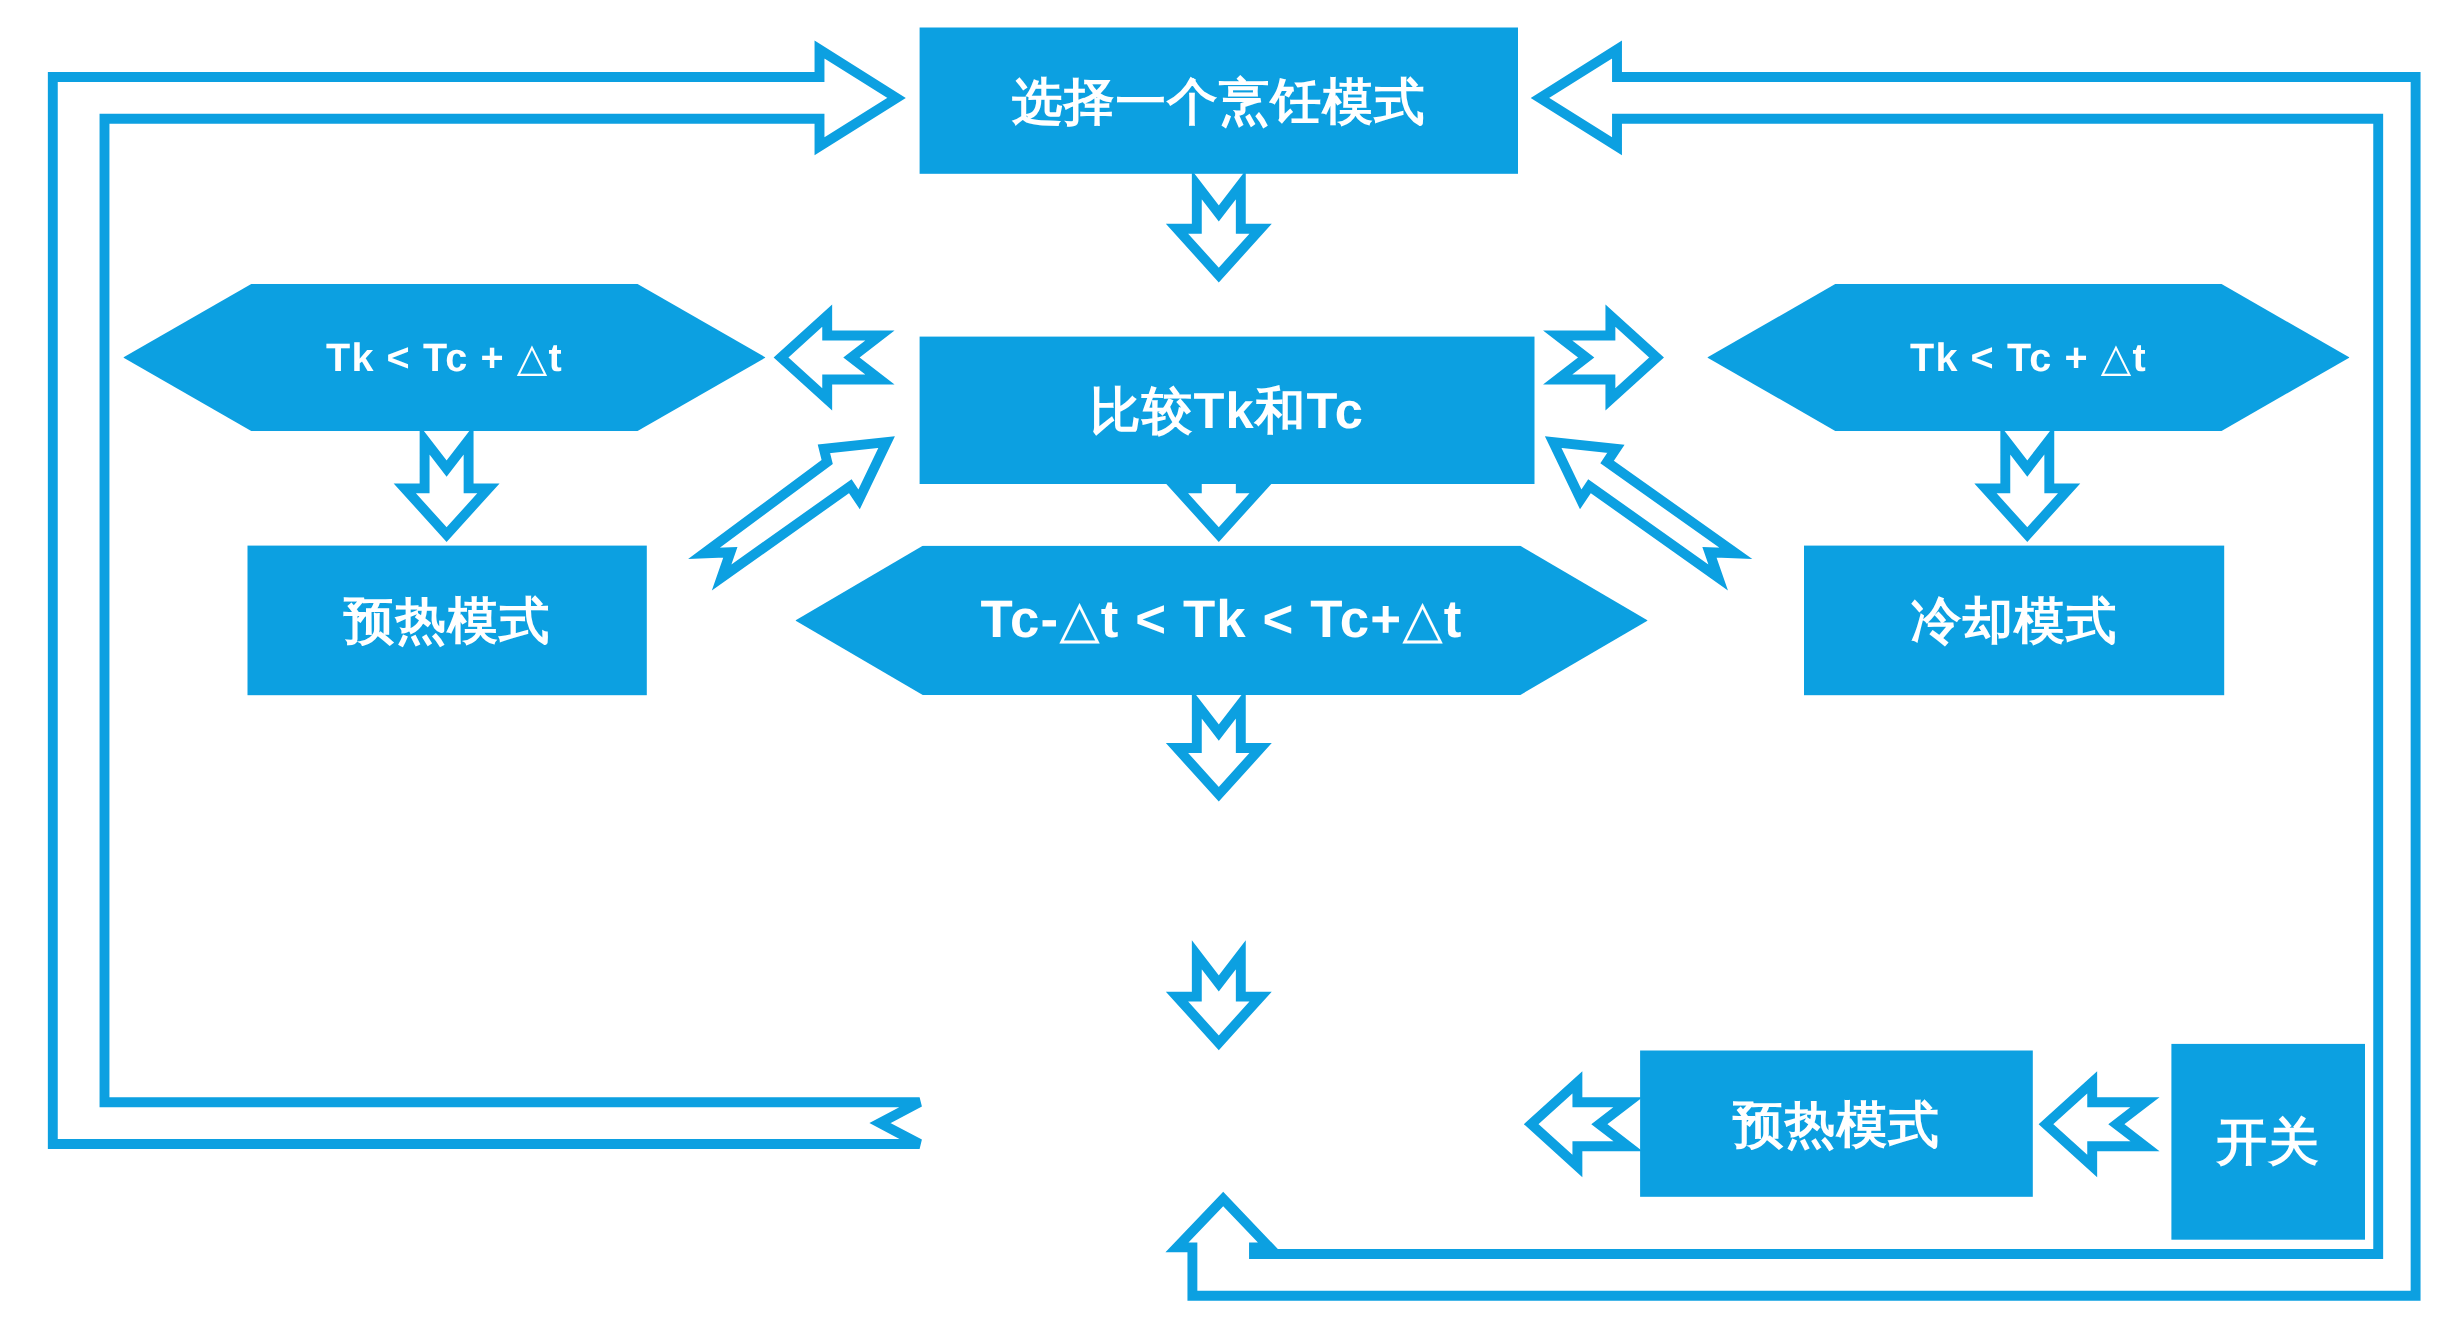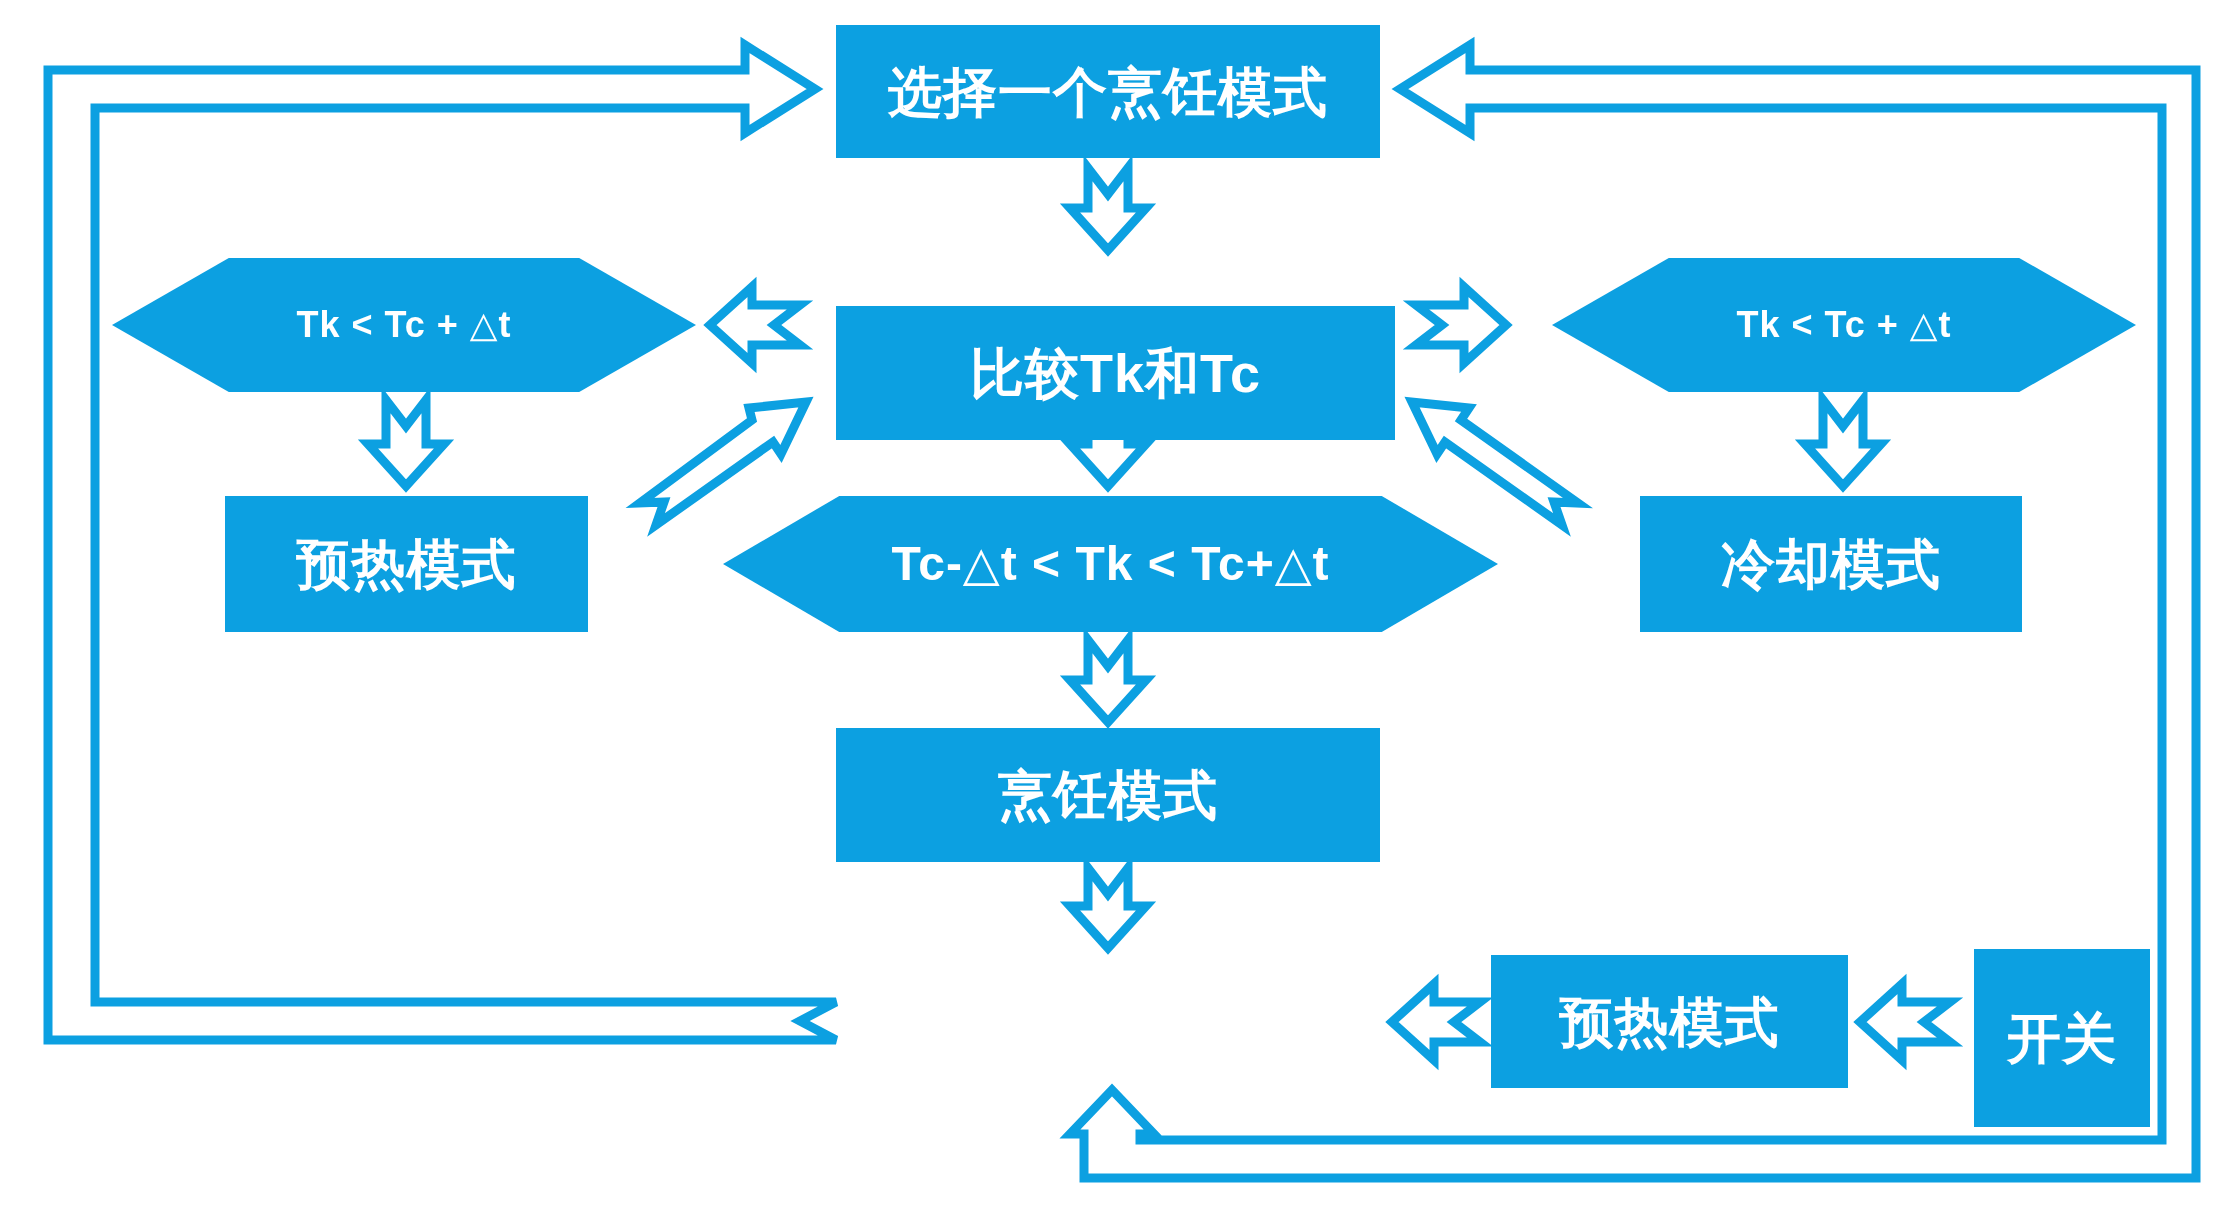--- a/index.html
+++ b/index.html
@@ -24,21 +24,21 @@
   }
   .rect{}
   .hex{background:transparent;}
   .hex .hexfill{
     position:absolute;left:0;top:0;right:0;bottom:0;
     background:#0ca0e1;
   }
   .hex-lr .hexfill{clip-path:polygon(0% 50%,20% 0%,80% 0%,100% 50%,80% 100%,20% 100%);}
   .hex-c  .hexfill{clip-path:polygon(0% 50%,15% 0%,85% 0%,100% 50%,85% 100%,15% 100%);}
   .hex .lbl{position:relative;z-index:1;}
-  .fs58{font-size:54px;}
+  .fs58{font-size:46px;}
   .fs54{font-size:36px;}
   .fs52{font-size:48px;}
 
   
   #n-select  {left:836px; top:25px;  width:544px; height:133px;}
   #n-compare {left:836px; top:258px; width:559px; height:134px;margin-top:48px;}
   #n-hexl    {left:112px; top:258px; width:584px; height:134px;}
   #n-hexr    {left:1552px;top:258px; width:584px; height:134px;}
   #n-hexc    {left:723px; top:496px; width:775px; height:136px;}
   #n-preheatl{left:225px; top:496px; width:363px; height:136px;}
@@ -110,23 +110,20 @@
   </div>
 
   <div class="node rect fs58" id="n-preheatl">
     <span class="lbl">预热模式</span>
   </div>
 
   <div class="node rect fs58" id="n-cool">
     <span class="lbl">冷却模式</span>
   </div>
 
-  <div class="node rect fs58" id="n-cook">
-    <span class="lbl">烹饪模式</span>
-  </div>
 
 
   <div class="node rect fs58" id="n-preheat2">
     <span class="lbl">预热模式</span>
   </div>
 
   <div class="node rect fs58" id="n-switch">
     <span class="lbl">开关</span>
   </div>
 

